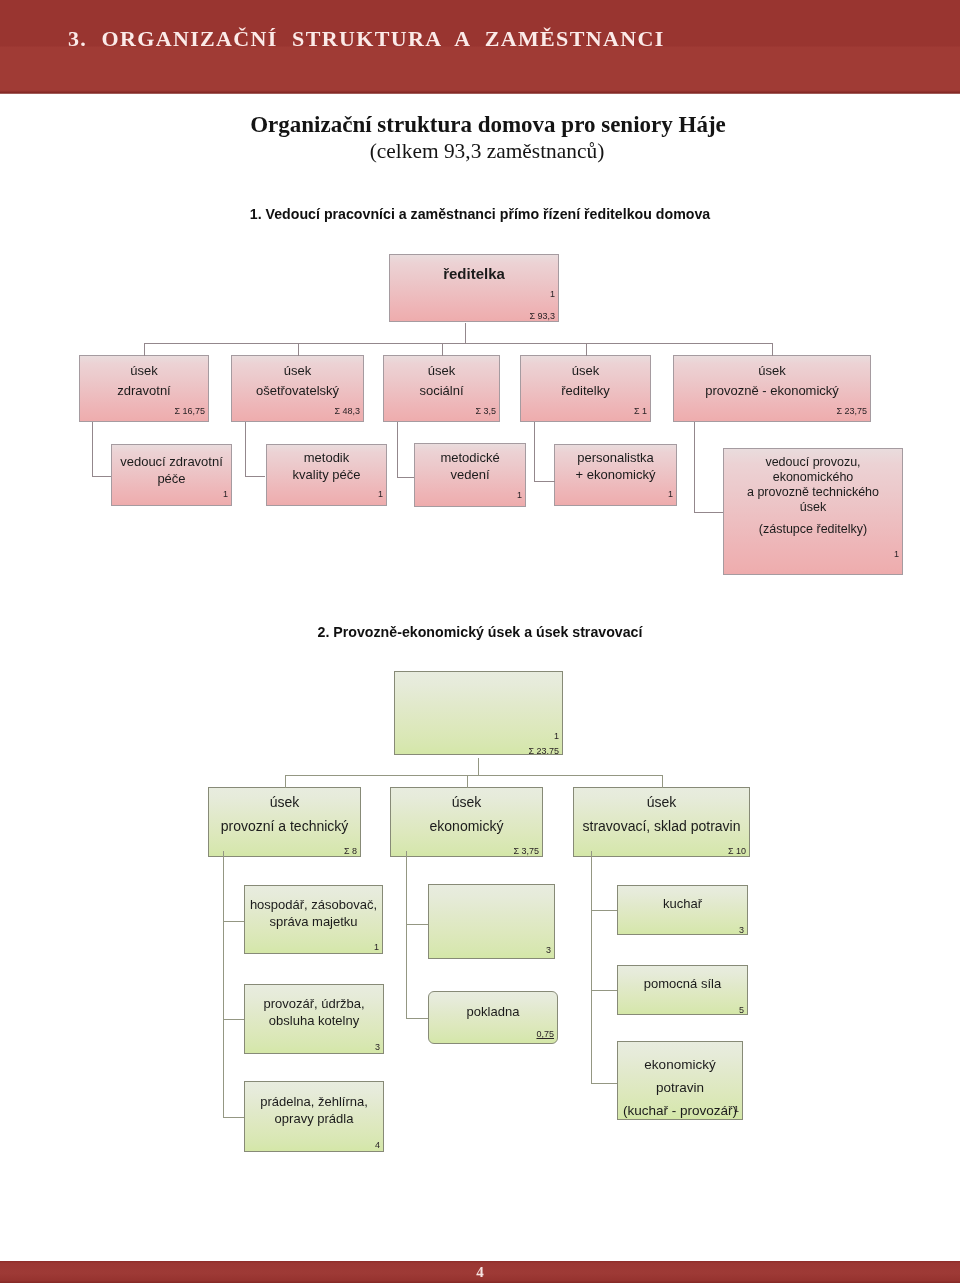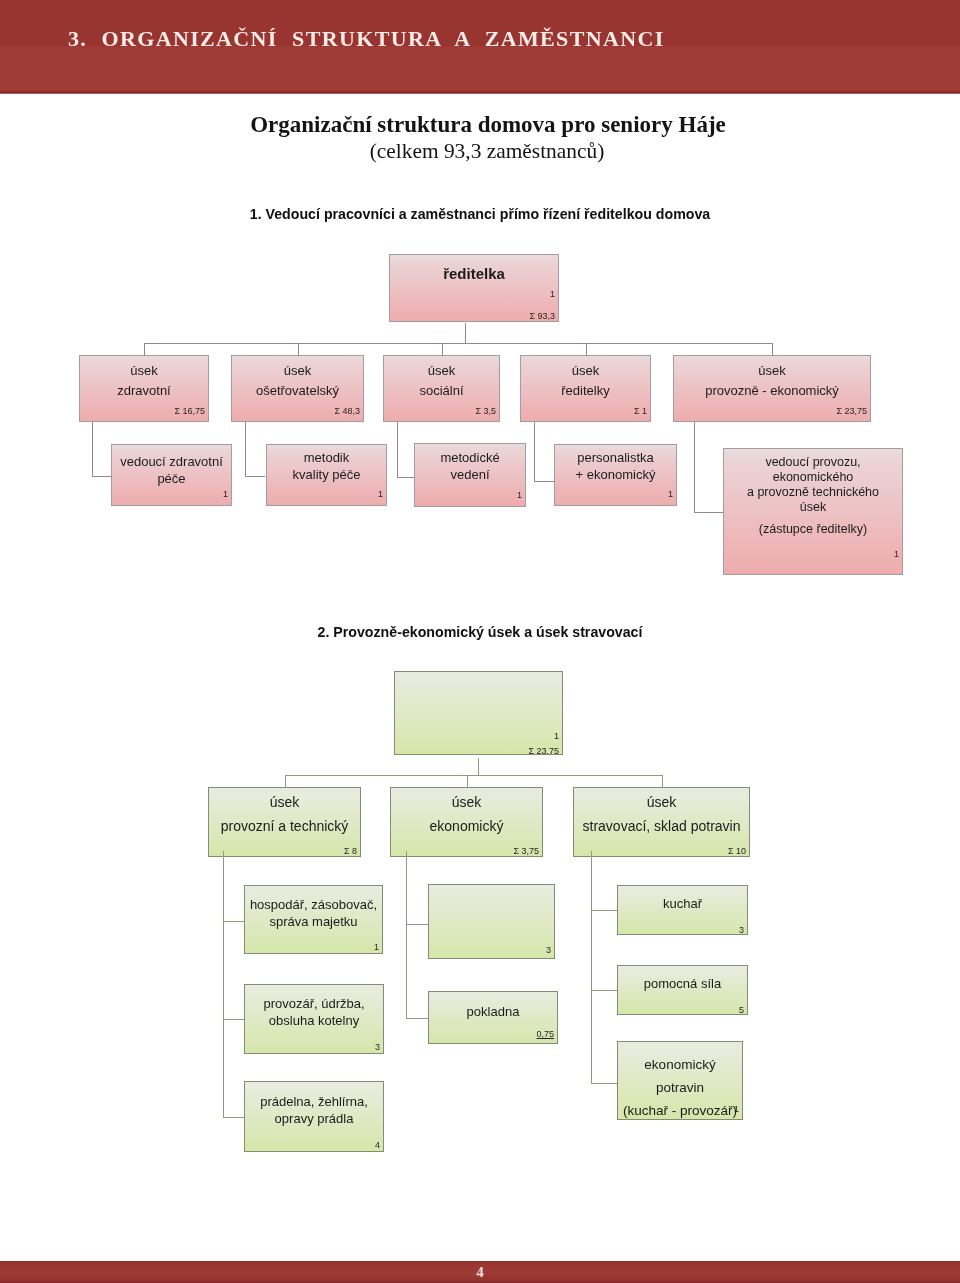--- a/index.html
+++ b/index.html
@@ -204,21 +204,21 @@
       <div class="bx gr" style="left: 244px; top: 1081px; width: 140px; height: 71px;">
         <div class="lbl" style="top: 11px; line-height: 17px; font-size: 13px;">
           <div>prádelna, žehlírna,</div>
           <div>opravy prádla</div>
         </div>
         <div class="n" style="top: 58px;">4</div>
       </div>
       <div class="bx gr" style="left: 428px; top: 884px; width: 127px; height: 75px;">
         <div class="n" style="top: 60px;">3</div>
       </div>
-      <div class="bx gr" style="left: 428px; top: 991px; width: 130px; height: 53px;">
+      <div class="bx gr" style="left: 428px; top: 991px; width: 130px; height: 53px; border-radius: 6px;">
         <div class="lbl" style="top: 11px; line-height: 18px; font-size: 13px;">
           <div>pokladna</div>
         </div>
         <div class="n" style="top: 37px; text-decoration: underline;">0,75</div>
       </div>
       <div class="bx gr" style="left: 617px; top: 885px; width: 131px; height: 50px;">
         <div class="lbl" style="top: 9px; line-height: 17px; font-size: 13px;">
           <div>kuchař</div>
         </div>
         <div class="n" style="top: 39px;">3</div>

